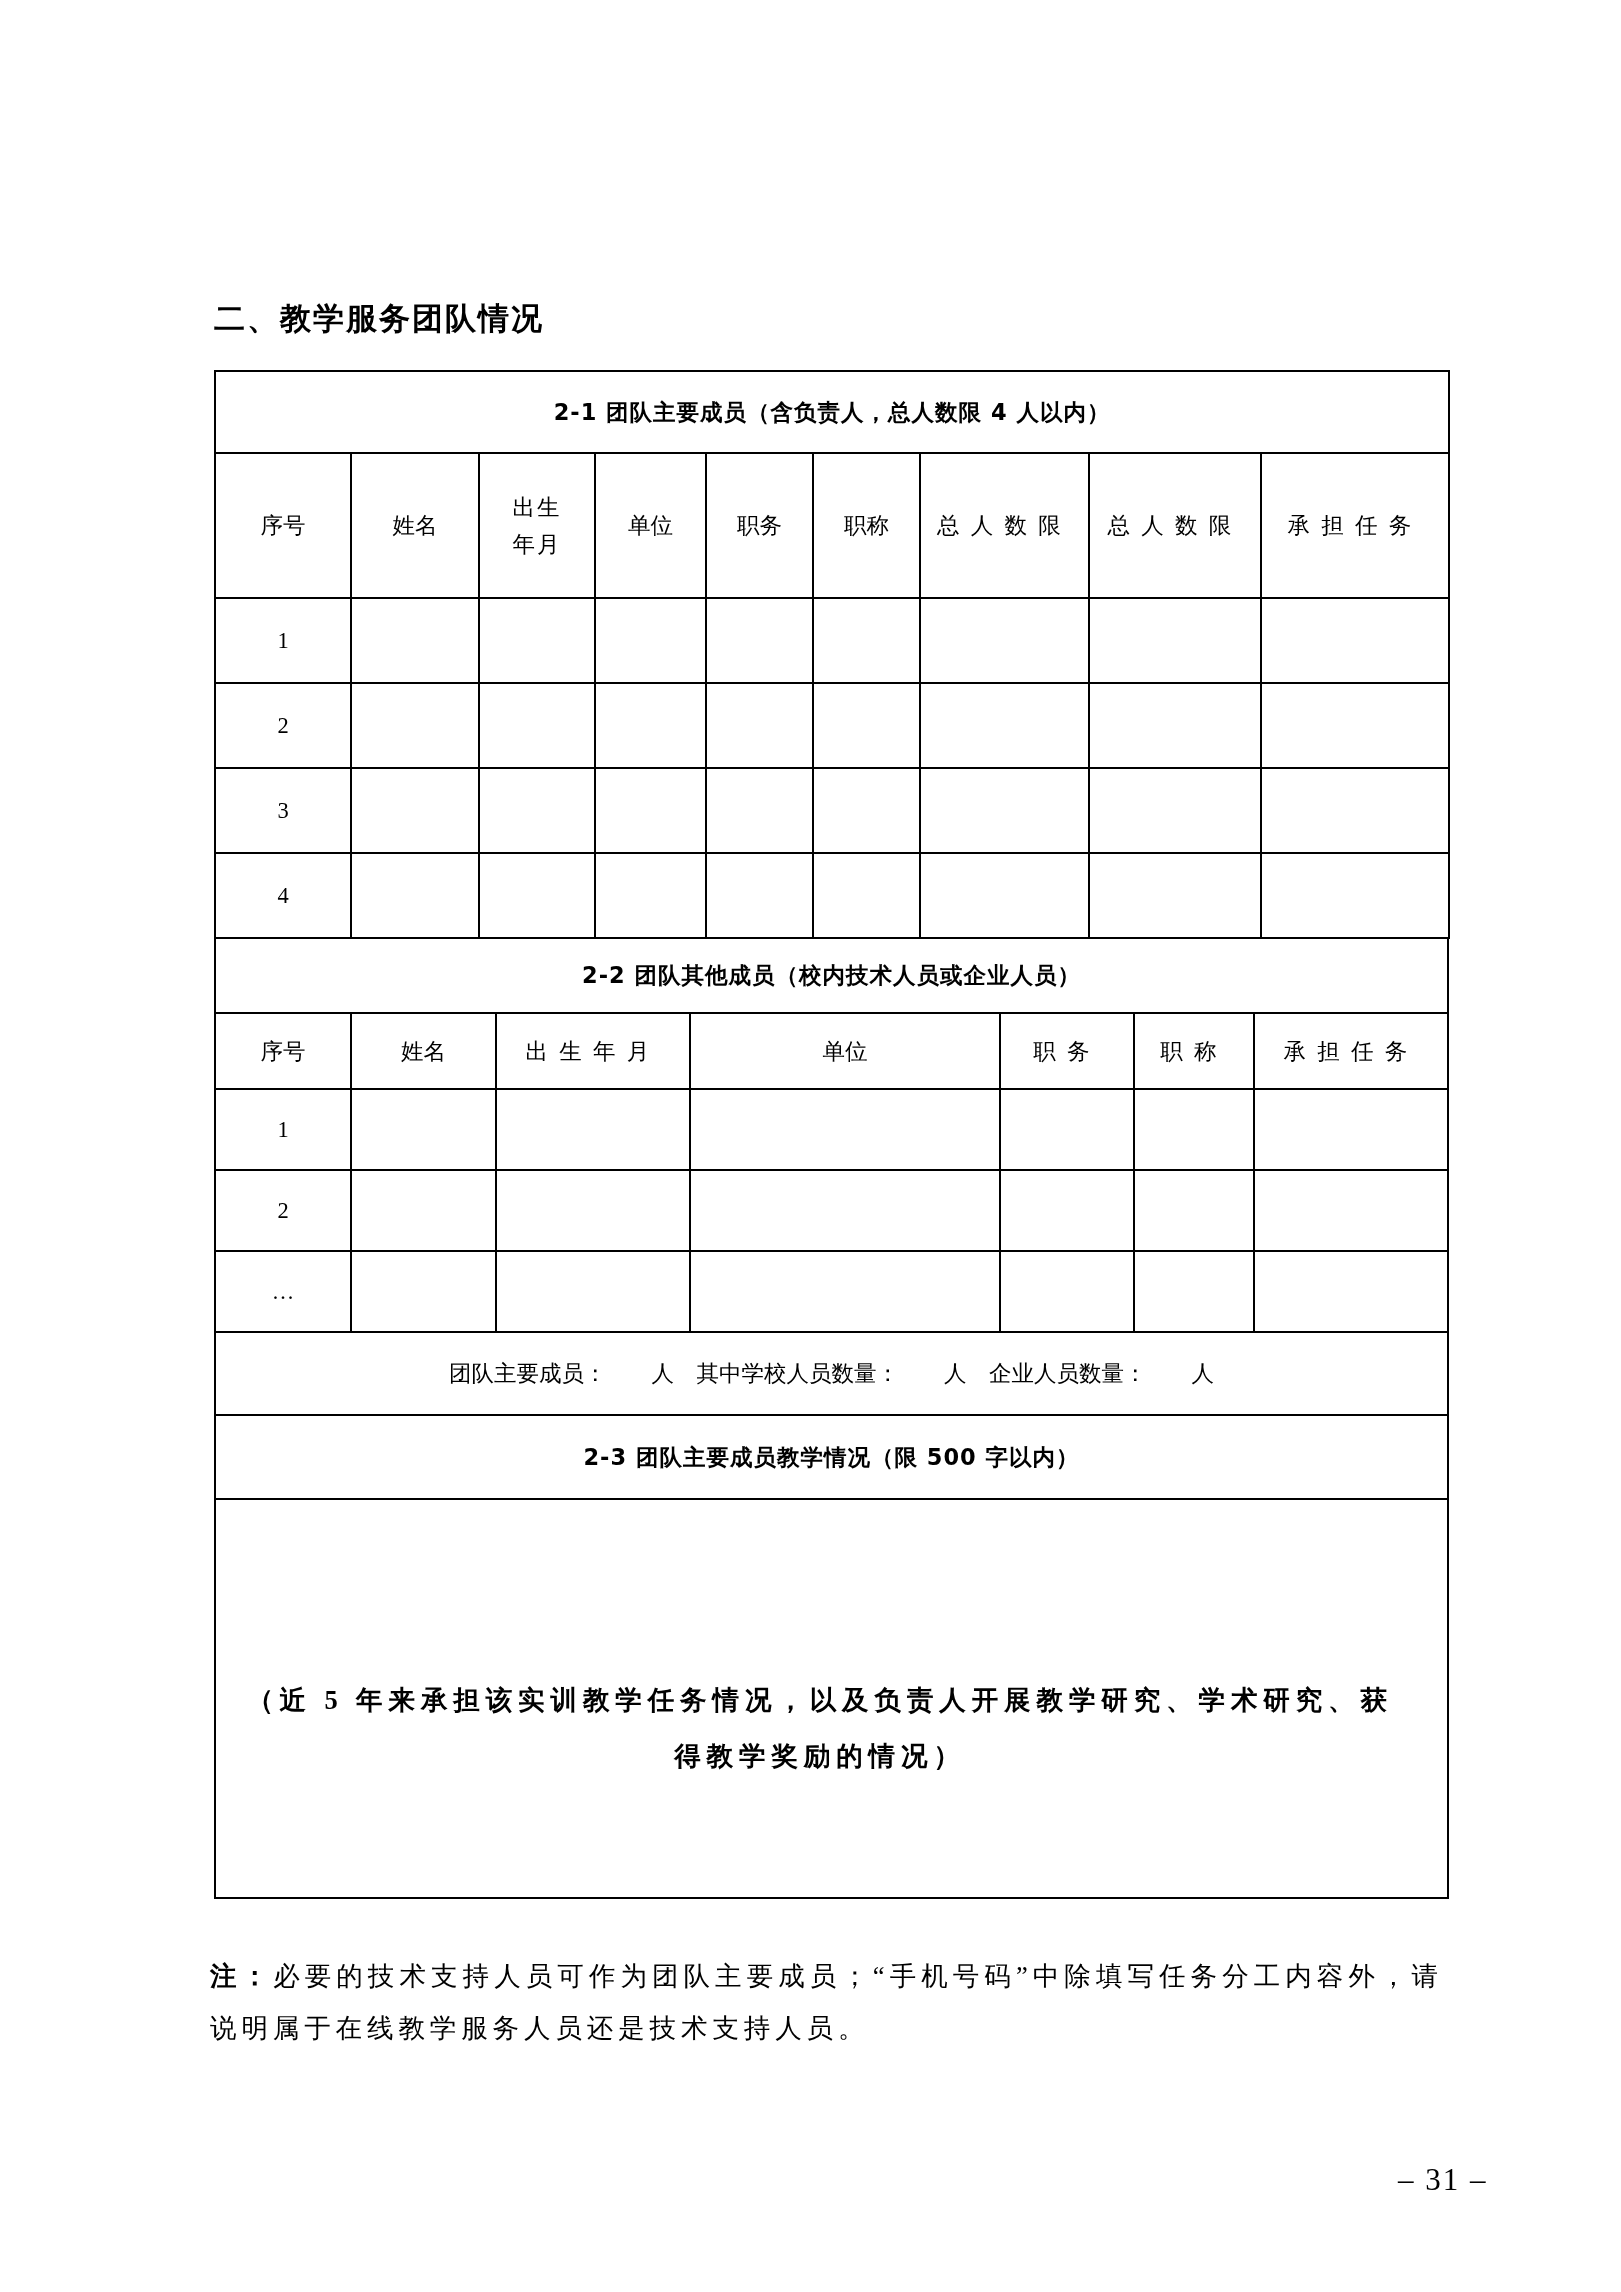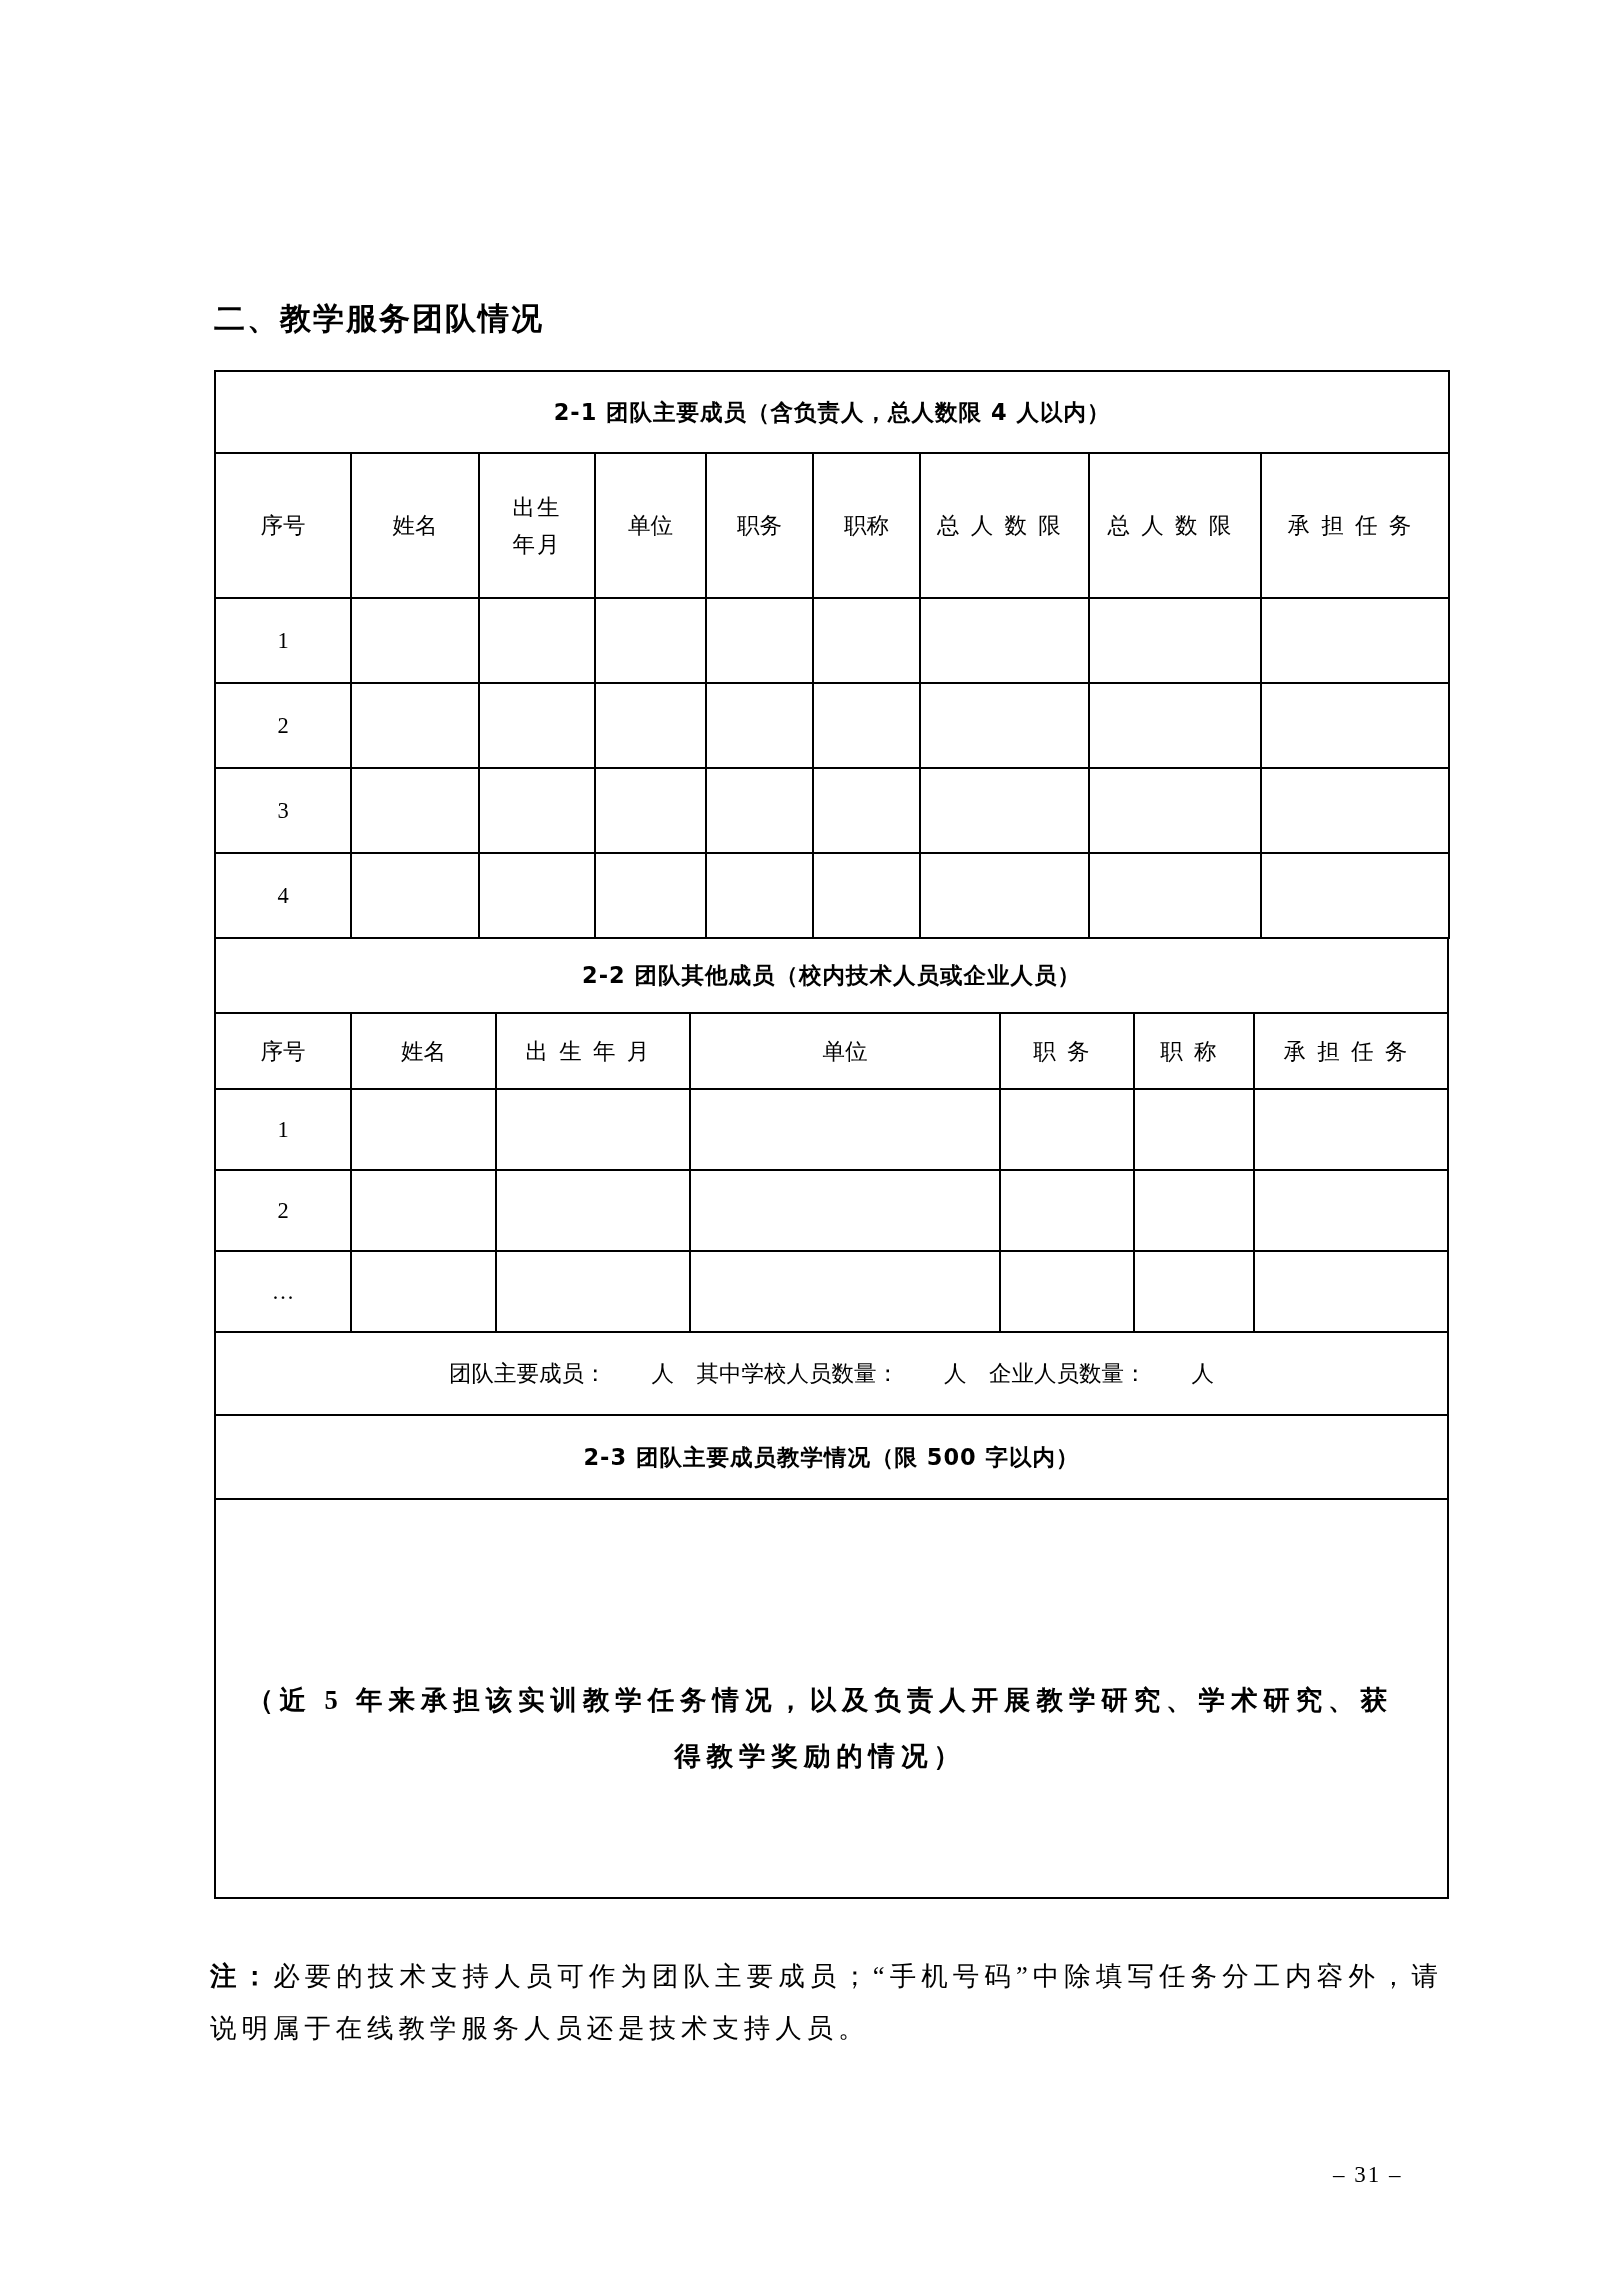--- a/index.html
+++ b/index.html
@@ -44,22 +44,22 @@
     font-size:26.5px; letter-spacing:5.9px; line-height:2.1;font-weight:bold;
   }
   .sp  { letter-spacing:0.5em; }
   .w2  { display:inline-block; width:53px; letter-spacing:2px; line-height:37px; }
   .footnote {
     position:absolute; left:210px; top:1950px; width:1233px; margin:0;
     font-size:26.5px; letter-spacing:4.9px; line-height:52px; text-align:justify;
   }
   .fn-label { font-family:"DejaVu Sans","Liberation Sans",sans-serif; font-weight:bold; }
   .page-number {
-    position:absolute; left:1333px; top:2162px;
-    font-size:23px; letter-spacing:2px;
+    position:absolute; left:1398px; top:2162px;
+    font-size:31px; letter-spacing:2px;
   }
 </style>
 </head>
 <body>
 
 <div class="page">
 
   <h2 class="doc-title">二、教学服务团队情况</h2>
 
   <div class="tables">

